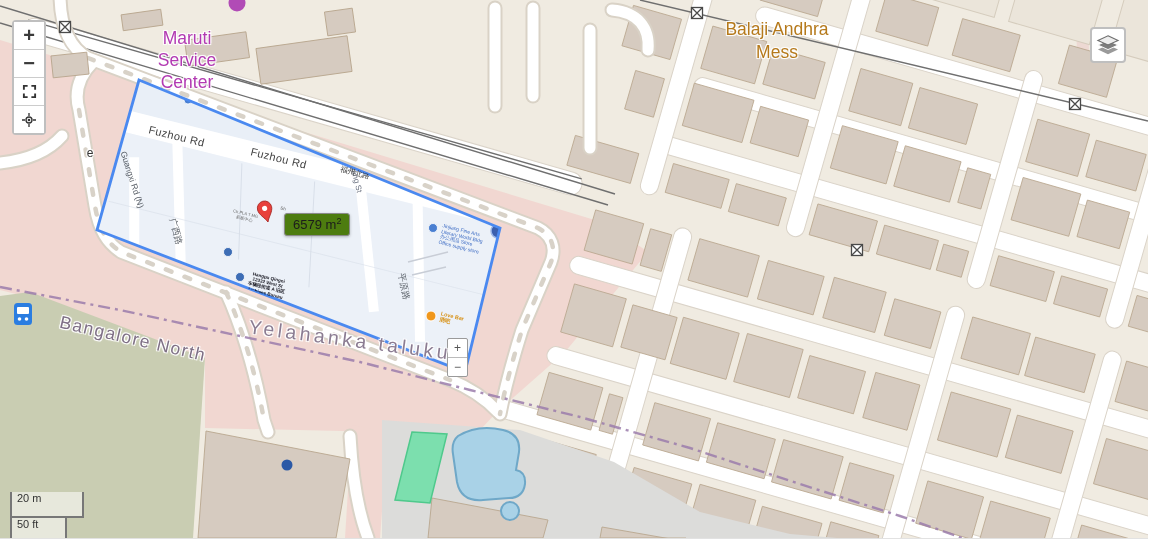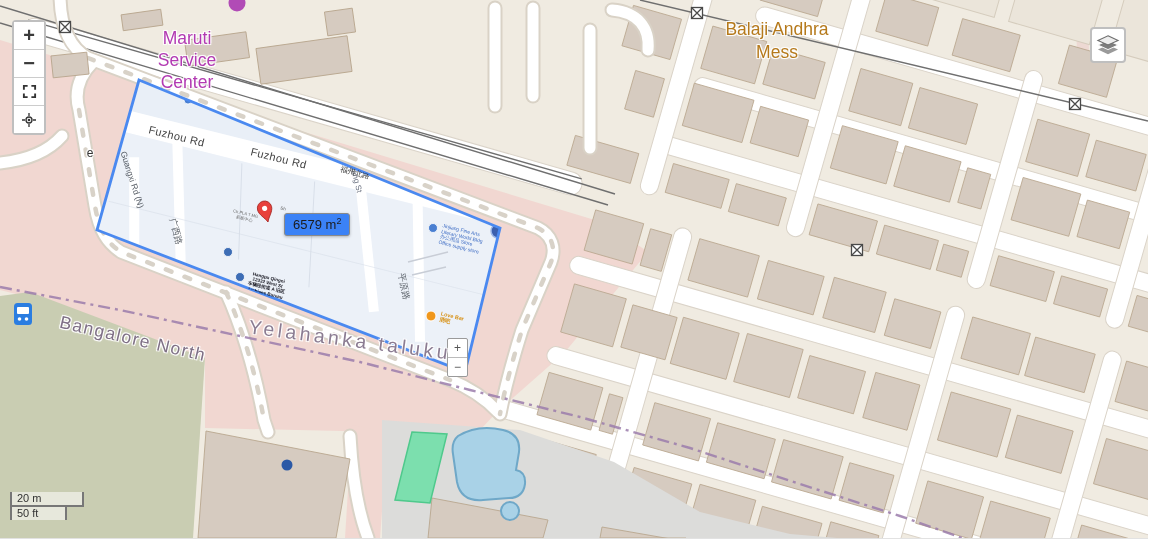--- a/index.html
+++ b/index.html
@@ -20,38 +20,38 @@
   .ov-clip{position:absolute;left:0;top:0;width:1148px;height:538px;clip-path:polygon(139px 80px,500px 228px,465px 372px,97px 230px);pointer-events:none;}
   .ovl{position:absolute;transform-origin:center;white-space:nowrap;text-align:center;}
   .ov-fz{color:#3f3f3f;font-size:11px;letter-spacing:.4px;font-weight:500;}
   .ov-sm{color:#5a6068;font-size:8.5px;}
   .ov-blue{color:#3d6cc4;font-size:5px;line-height:5.6px;}
   .ov-dark{color:#15151f;font-size:4.6px;line-height:5.2px;font-weight:bold;}
   .ov-orange{color:#d8941c;font-size:5.5px;line-height:6px;font-weight:bold;}
   .ov-gray{color:#666;font-size:4.2px;line-height:4.8px;}
 
   
-  .area-tip{position:absolute;left:284px;top:213px;background:#3b82f6;border:1px solid #8a8a8a;border-radius:3px;
+  .area-tip{position:absolute;left:284px;top:213px;background:#4d7c0f;border:1px solid #8a8a8a;border-radius:3px;
     padding:2px 8px 3px;font-size:13px;color:#1c1c1c;box-shadow:0 1px 3px rgba(0,0,0,.25);}
   .area-tip sup{font-size:9px;}
 
   
   .mini-zoom{position:absolute;left:447px;top:338px;width:19px;background:#fff;border:1px solid #9a9a9a;border-radius:2px;
     font-size:12px;color:#555;text-align:center;line-height:18px;}
   .mini-zoom div{height:18px;}
   .mini-zoom div:first-child{border-bottom:1px solid #bbb;}
 
   
   .lf-box{position:absolute;background:#fff;border:2px solid rgba(0,0,0,.25);border-radius:4px;box-sizing:content-box;}
   .zoomctl{left:12px;top:20px;width:30px;}
   .zbtn{width:30px;height:27px;display:flex;align-items:center;justify-content:center;font-size:20px;font-weight:bold;color:#3a3a3a;border-bottom:1px solid #ccc;cursor:pointer;background:#fff;}
   .zbtn:last-child{border-bottom:none;}
   .layersctl{left:1090px;top:27px;width:32px;height:32px;display:flex;align-items:center;justify-content:center;cursor:pointer;}
   .scalectl{position:absolute;left:10px;top:492px;font-size:11px;color:#333;}
-  .scale-line{background:rgba(255,255,255,.55);border:2px solid #777;border-top:none;padding:1px 5px 0;height:15px;box-sizing:border-box;line-height:11px;}
+  .scale-line{background:rgba(255,255,255,.55);border:2px solid #777;border-top:none;padding:1px 5px 0;height:26px;box-sizing:border-box;line-height:11px;}
   .scale-metric{width:74px;}
   .scale-imperial{width:57px;border-top:2px solid #777;border-bottom:none;margin-top:-2px;}
 </style>
 </head>
 <body>
 
 <div id="stage">
 <div id="map">
 
 <svg width="1148" height="538" viewBox="0 0 1148 538">

